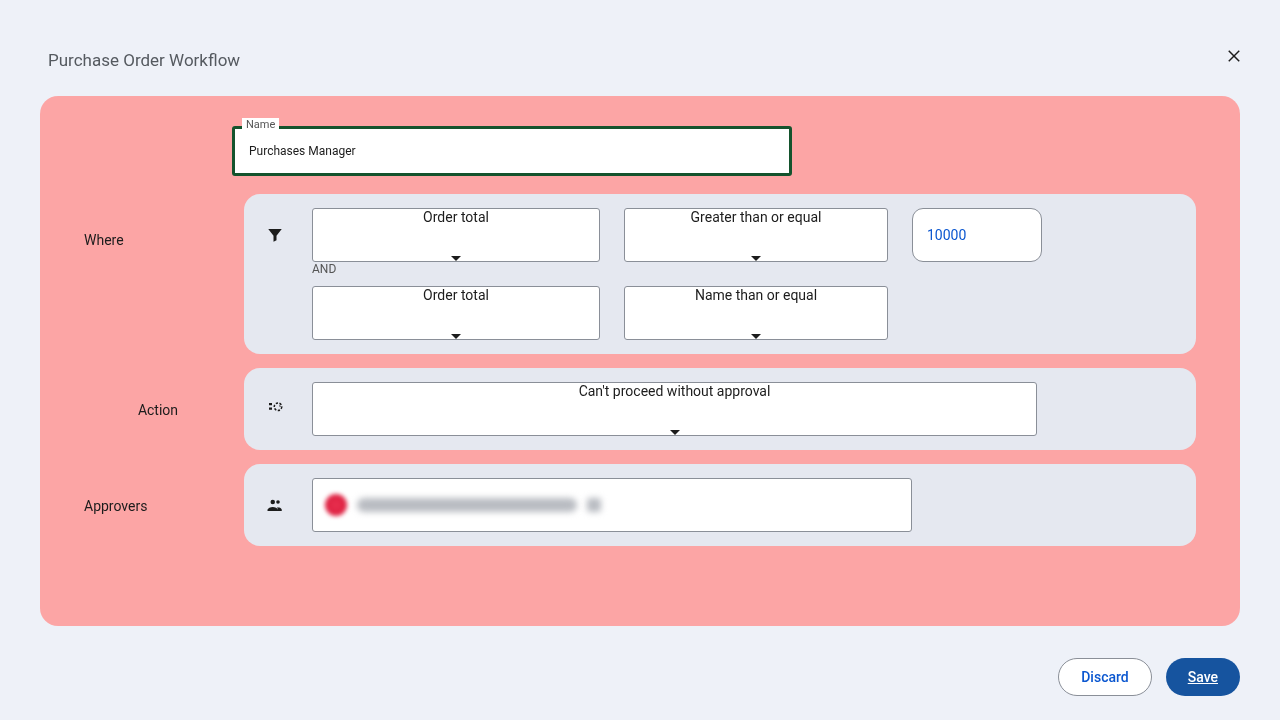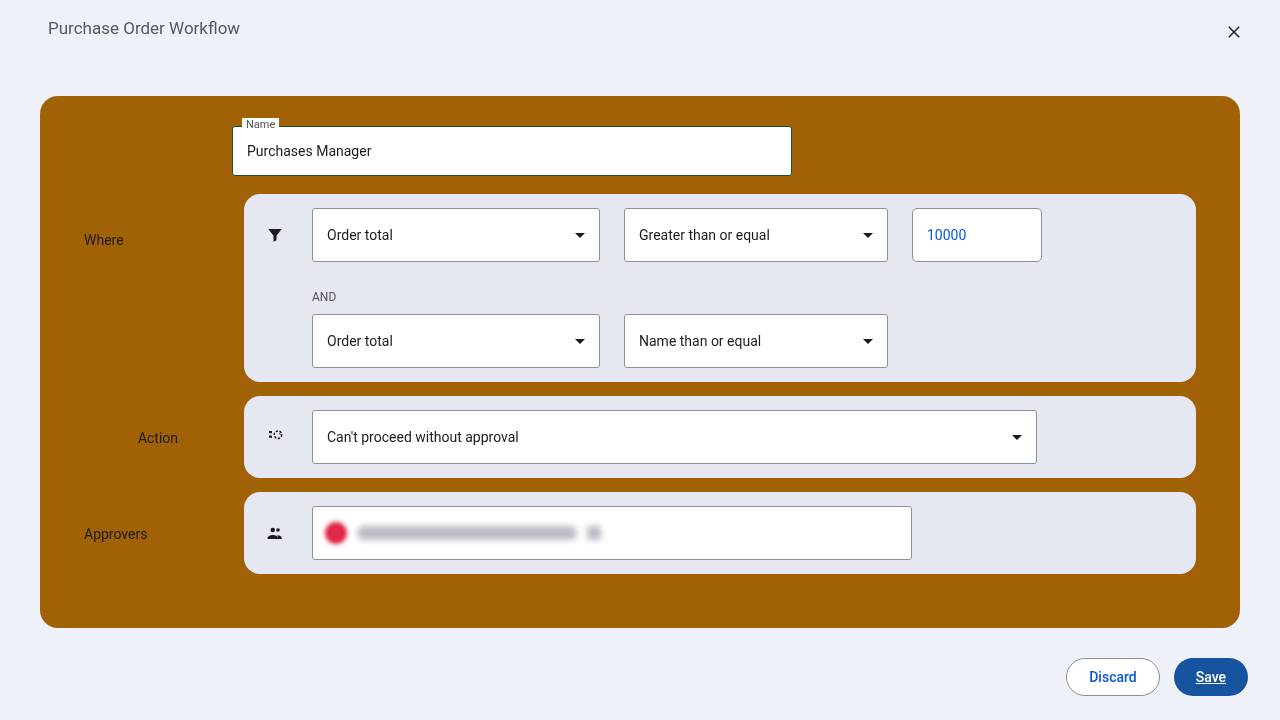--- a/index.html
+++ b/index.html
@@ -6,38 +6,38 @@
   body {
     background: #eef1f8;
     width: 1280px;
     height: 720px;
     overflow: hidden;
     position: relative;
   }
   .header {
     display: flex;
     justify-content: space-between;
-    align-items: flex-start;
+    align-items: flex-end;
     padding: 18px 32px 0 48px;
     height: 70px;
   }
   .title {
     font-size: 17px;
     color: #555a60;
     font-weight: 400;
   }
   .close-btn {
     width: 28px; height: 28px;
     display: flex; align-items: center; justify-content: center;
     cursor: pointer;
     color: #1c1c1c;
   }
   .close-btn svg { width: 18px; height: 18px; }
   .card {
-    background: #a16207;
+    background: #fca5a5;
     margin: 26px 40px 8px 40px;
     border-radius: 18px;
     padding: 30px 44px 40px 44px;
     min-height: 530px;
   }
   .name-wrap {
     position: relative;
     margin-left: 148px;
     margin-bottom: 18px;
     width: 560px;
@@ -47,24 +47,24 @@
     top: -8px;
     left: 10px;
     background: #fff;
     padding: 0 4px;
     font-size: 11px;
     color: #555;
   }
   .name-input {
     width: 100%;
     height: 50px;
-    border: 1px solid #14532d;
+    border: 3px solid #14532d;
     border-radius: 3px;
     padding: 0 14px;
-    font-size: 14px;
+    font-size: 12px;
     color: #1c1c1c;
   }
   .row {
     display: flex;
     align-items: flex-start;
     margin-bottom: 14px;
     gap: 12px;
   }
   .row-label {
     width: 148px;
@@ -96,43 +96,44 @@
     background: #fff;
     border: 1px solid #8a8f98;
     border-radius: 3px;
     display: flex;
     align-items: center;
     justify-content: space-between;
     padding: 0 14px;
     font-size: 14px;
     color: #1c1c1c;
     cursor: pointer;
+    flex-direction: column;
   }
   .select .caret {
     width: 0; height: 0;
     border-left: 5px solid transparent;
     border-right: 5px solid transparent;
     border-top: 5px solid #1c1c1c;
   }
   .sel-field { width: 288px; }
   .sel-op { width: 264px; }
   .num-input {
     width: 130px;
     height: 54px;
     border: 1px solid #8a8f98;
-    border-radius: 5px;
+    border-radius: 11px;
     padding: 0 14px;
     font-size: 14px;
     color: #0b57d0;
     background: #fff;
   }
   .and-line {
     font-size: 12px;
     color: #555;
-    padding: 28px 0 10px 50px;
+    padding: 0 0 10px 50px;
   }
   .action-row .row-label { padding-top: 34px; text-align: center; }
   .action-panel .cond-line { gap: 24px; }
   .sel-action { width: 725px; }
   .approvers-row .row-label { padding-top: 34px; }
   .approvers-panel .cond-line { gap: 24px; }
   .approver-box {
     width: 600px;
     height: 54px;
     background: #fff;
@@ -157,21 +158,21 @@
     filter: blur(3px);
   }
   .blur-chip {
     width: 14px; height: 14px;
     background: #b9bcc2;
     border-radius: 3px;
     filter: blur(3px);
   }
   .footer {
     position: absolute;
-    right: 32px;
+    right: 40px;
     bottom: 24px;
     display: flex;
     gap: 14px;
   }
   .btn {
     height: 38px;
     border-radius: 19px;
     padding: 0 22px;
     font-size: 14px;
     font-weight: 500;

